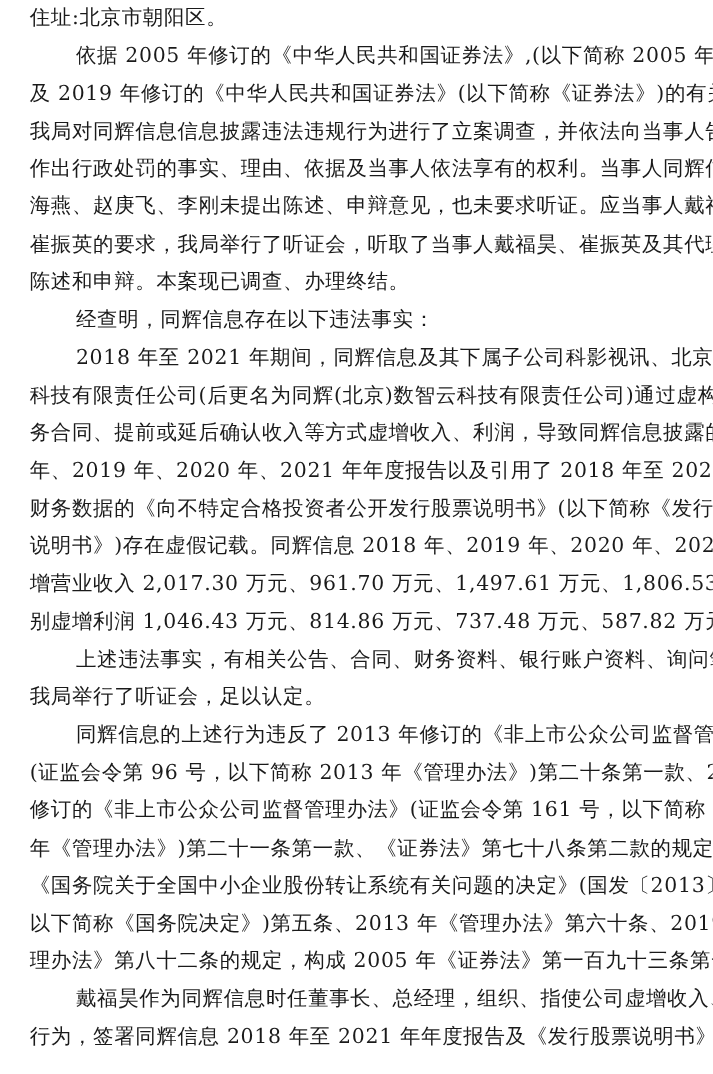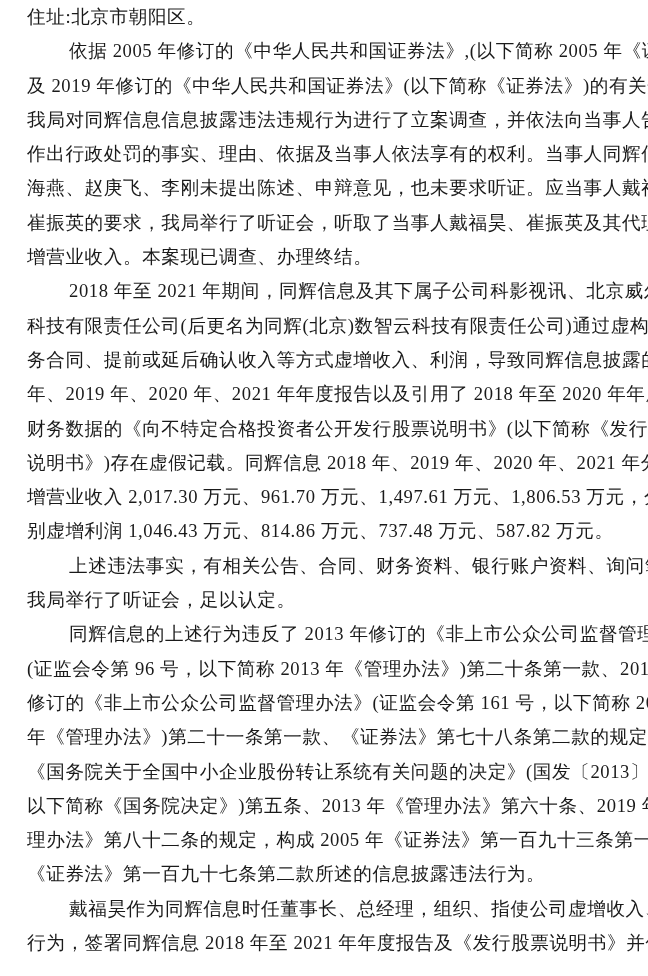--- a/index.html
+++ b/index.html
@@ -22,21 +22,20 @@
       font-family: "DejaVu Serif", "Liberation Serif", serif;
       font-size: 18.6px;
       line-height: 34.3px;
       text-align: justify;
       letter-spacing: 0.6px;
     }
     .para {
       margin: 0;
       padding: 0;
       white-space: nowrap;
-      font-family: Liberation Serif, serif;
     }
     .line {
       display: block;
       height: 34.3px;
       white-space: nowrap;
       overflow: visible;
     }
     .indent {
       padding-left: 42px;
     }
@@ -50,23 +49,26 @@
     <span class="line">住址:北京市朝阳区。</span>
   </div>
 
   <div class="para">
     <span class="line indent">依据 2005 年修订的《中华人民共和国证券法》,(以下简称 2005 年《证券法》)</span>
     <span class="line">及 2019 年修订的《中华人民共和国证券法》(以下简称《证券法》)的有关规定，</span>
     <span class="line">我局对同辉信息信息披露违法违规行为进行了立案调查，并依法向当事人告知了</span>
     <span class="line">作出行政处罚的事实、理由、依据及当事人依法享有的权利。当事人同辉信息姬</span>
     <span class="line">海燕、赵庚飞、李刚未提出陈述、申辩意见，也未要求听证。应当事人戴福昊、</span>
     <span class="line">崔振英的要求，我局举行了听证会，听取了当事人戴福昊、崔振英及其代理人的</span>
-    <span class="line">增营业收入。本案现已调查、办理终结。</span>
+    <span class="line">陈述和申辩。本案现已调查、办理终结。</span>
   </div>
 
+  <div class="para">
+    <span class="line indent">经查明，同辉信息存在以下违法事实：</span>
+  </div>
 
   <div class="para">
     <span class="line indent">2018 年至 2021 年期间，同辉信息及其下属子公司科影视讯、北京威尔文教</span>
     <span class="line">科技有限责任公司(后更名为同辉(北京)数智云科技有限责任公司)通过虚构业</span>
     <span class="line">务合同、提前或延后确认收入等方式虚增收入、利润，导致同辉信息披露的 2018</span>
     <span class="line">年、2019 年、2020 年、2021 年年度报告以及引用了 2018 年至 2020 年年度报告</span>
     <span class="line">财务数据的《向不特定合格投资者公开发行股票说明书》(以下简称《发行股票</span>
     <span class="line">说明书》)存在虚假记载。同辉信息 2018 年、2019 年、2020 年、2021 年分别虚</span>
     <span class="line">增营业收入 2,017.30 万元、961.70 万元、1,497.61 万元、1,806.53 万元，分</span>
     <span class="line">别虚增利润 1,046.43 万元、814.86 万元、737.48 万元、587.82 万元。</span>
@@ -78,21 +80,20 @@
   </div>
 
   <div class="para">
     <span class="line indent">同辉信息的上述行为违反了 2013 年修订的《非上市公众公司监督管理办法》</span>
     <span class="line">(证监会令第 96 号，以下简称 2013 年《管理办法》)第二十条第一款、2019 年</span>
     <span class="line">修订的《非上市公众公司监督管理办法》(证监会令第 161 号，以下简称 2019</span>
     <span class="line">年《管理办法》)第二十一条第一款、《证券法》第七十八条第二款的规定，根据</span>
     <span class="line">《国务院关于全国中小企业股份转让系统有关问题的决定》(国发〔2013〕49 号，</span>
     <span class="line">以下简称《国务院决定》)第五条、2013 年《管理办法》第六十条、2019 年《管</span>
     <span class="line">理办法》第八十二条的规定，构成 2005 年《证券法》第一百九十三条第一款、</span>
-    <span class="line">《证券法》第一百九十七条第二款所述的信息披露违法行为。</span>
   </div>
 
   <div class="para">
     <span class="line indent">戴福昊作为同辉信息时任董事长、总经理，组织、指使公司虚增收入、利润</span>
     <span class="line">行为，签署同辉信息 2018 年至 2021 年年度报告及《发行股票说明书》并保证所</span>
   </div>
 
 </div>
 
 </body></html>

